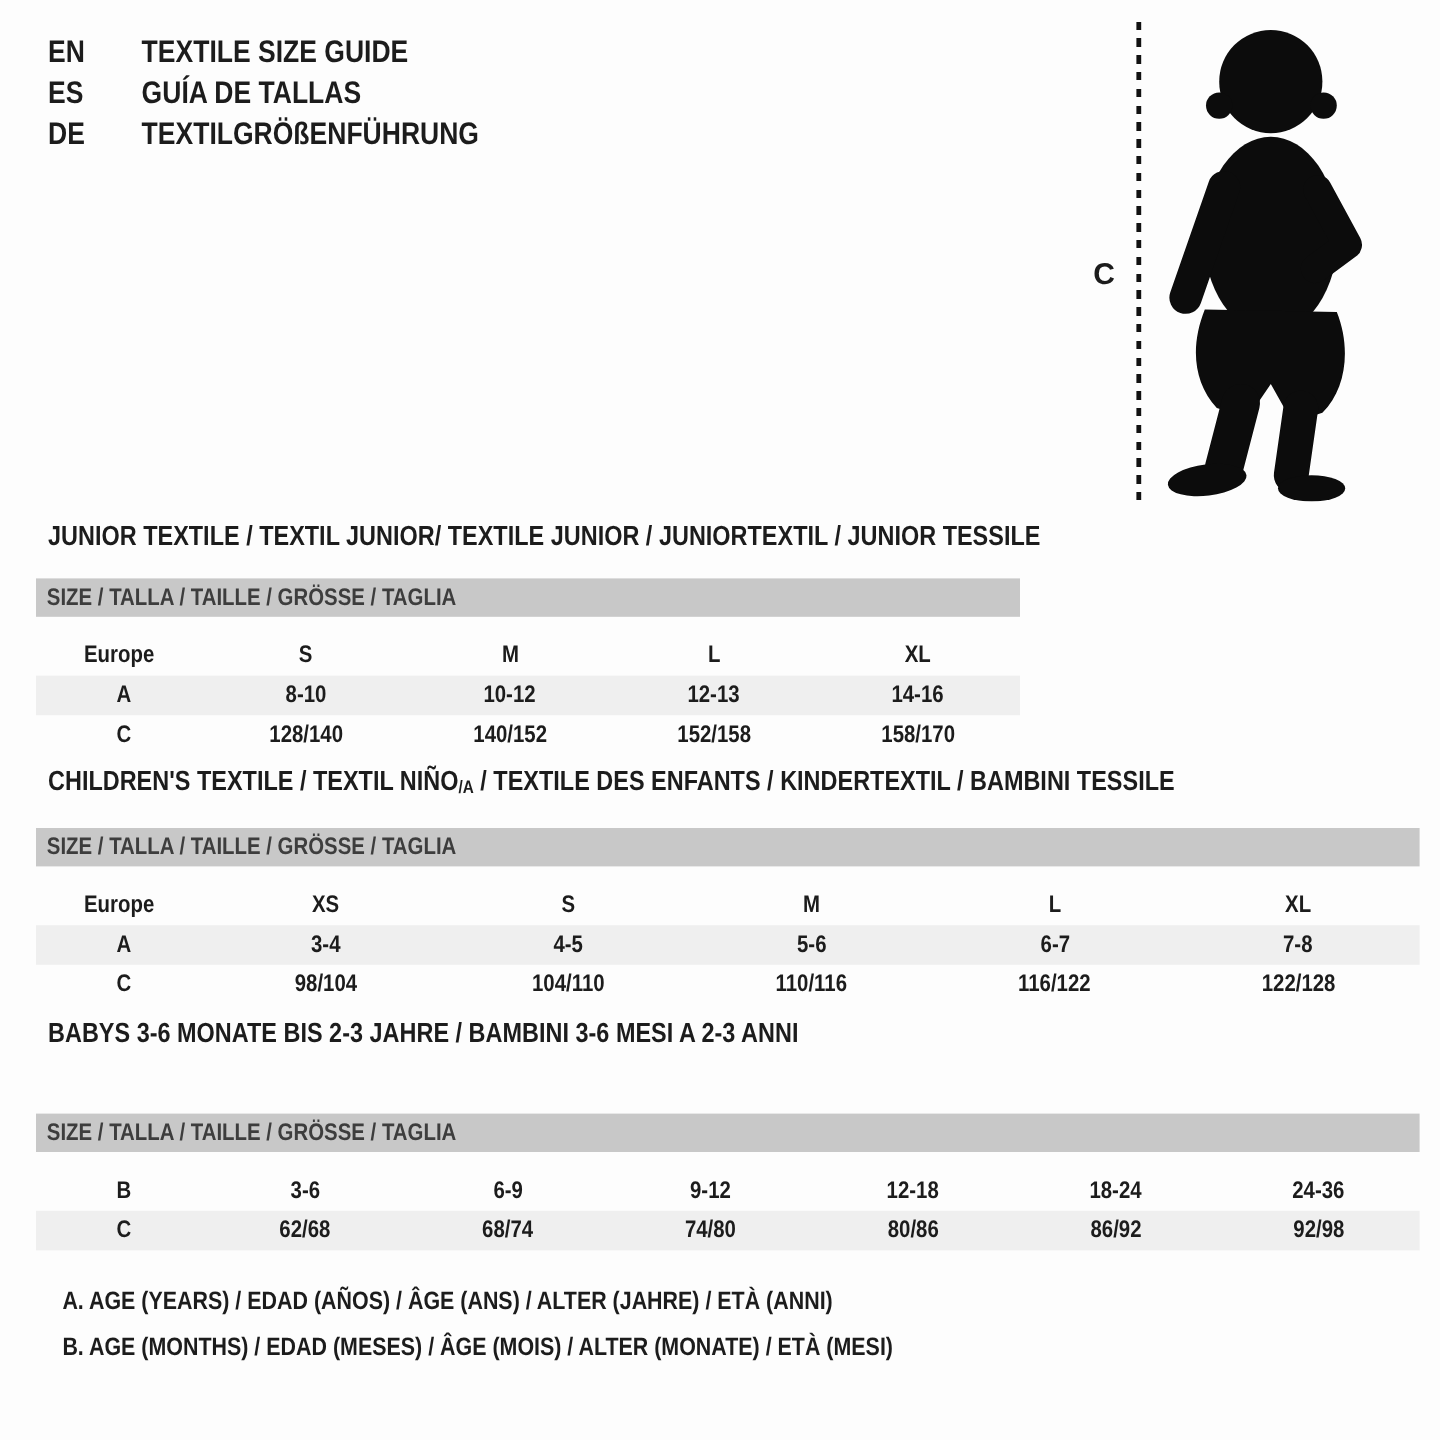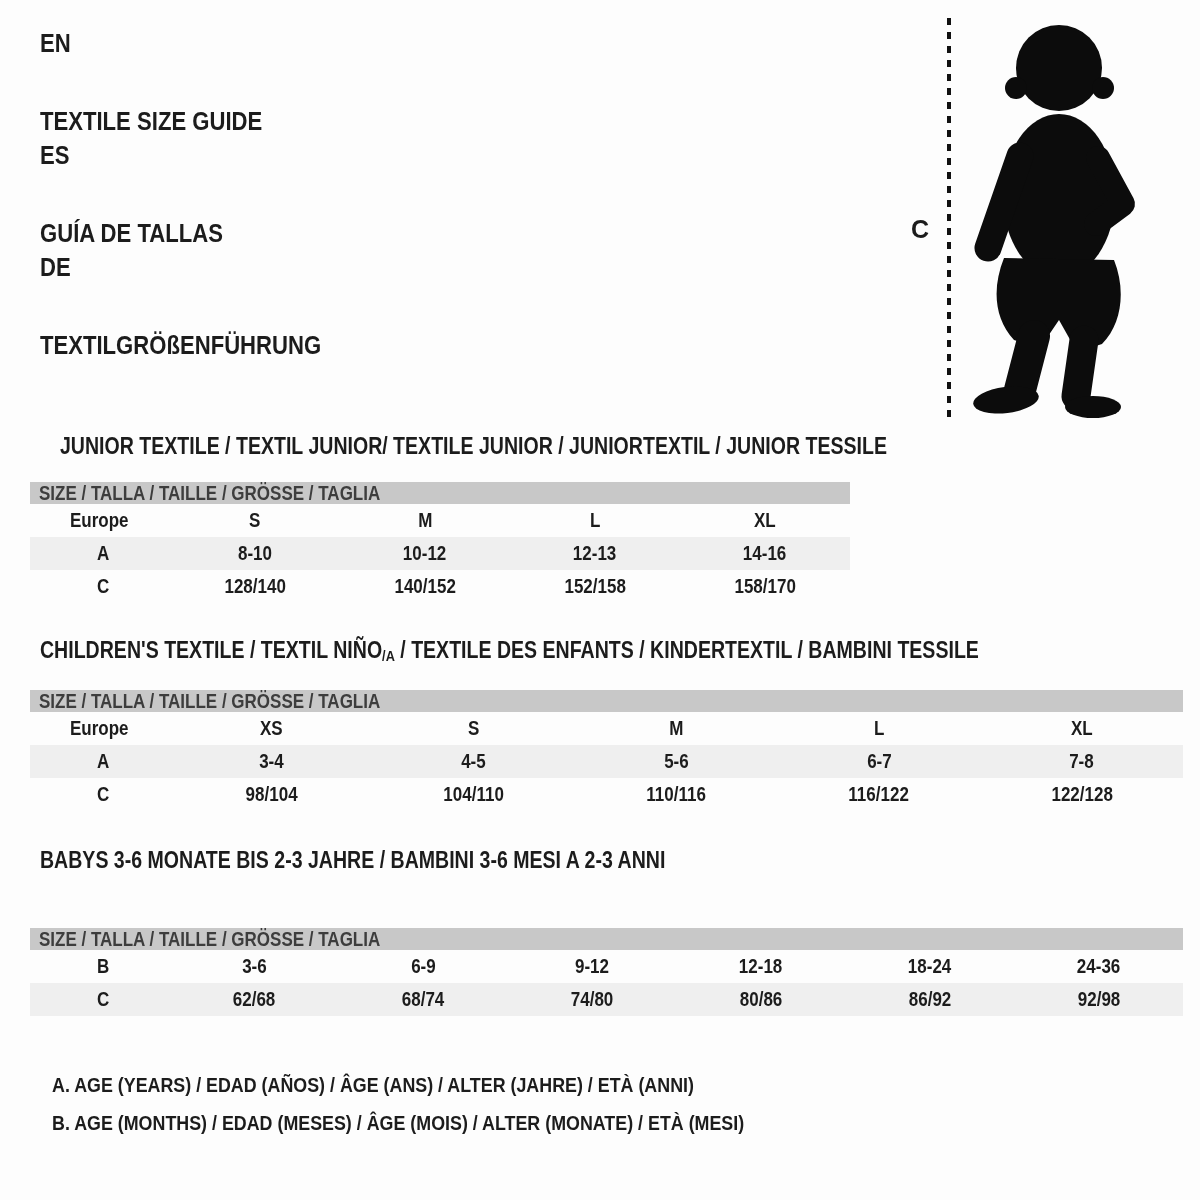--- a/index.html
+++ b/index.html
@@ -10,43 +10,43 @@
     font-weight:700;
   }
   
   .cond{display:inline-block;transform:scaleX(0.85);transform-origin:center;white-space:nowrap;}
   .cond-l{display:inline-block;transform:scaleX(0.85);transform-origin:left center;white-space:nowrap;}
 
   .abs{position:absolute;}
 
   
   .langs{left:40px;top:26px;}
-  .lang-row{display:flex;line-height:34px;font-size:26px;flex-direction:column;}
+  .lang-row{display:flex;line-height:34px;font-size:26px;}
   .lang-code{width:78px;flex:0 0 78px;}
 
   
   .measure-line{
     left:947px;top:18px;width:4px;height:400px;
     background:repeating-linear-gradient(to bottom,#111 0 7px,transparent 7px 14px);
   }
   .figure-label{left:911px;top:215px;font-size:25px;}
   .figure-svg{left:960px;top:16px;}
 
   
   .sec-title{font-size:23px;white-space:nowrap;}
   .sec-title .sub{font-size:15px;vertical-align:-3px;}
   .two-line{line-height:34px;}
 
   
   .tbl{position:absolute;}
   .t-junior{width:820px;}
   .t-wide{width:1153px;}
   .bar{
-    background:#c8c8c8;height:22px;display:flex;align-items:center;
-    padding-left:9px;box-sizing:border-box;margin-bottom:0;
+    background:#c8c8c8;height:32px;display:flex;align-items:center;
+    padding-left:9px;box-sizing:border-box;margin-bottom:16px;
     font-size:20px;color:#3d3d3d;
   }
   .row{display:grid;align-items:center;height:33px;font-size:20px;}
   .t-junior .row{grid-template-columns:140px repeat(4,1fr);}
   .t-children .row{grid-template-columns:140px repeat(5,1fr);}
   .t-babies .row{grid-template-columns:140px repeat(6,1fr);}
   .row .lbl{text-align:center;padding-left:9px;}
   .row .val{text-align:center;}
   .row.stripe{background:#efefef;}
 
@@ -84,21 +84,21 @@
   <ellipse class="ink" cx="99" cy="180" rx="56" ry="82"></ellipse>
   <path class="ink-st" d="M60,140 L28,232" stroke-width="27" stroke-linecap="round"></path>
   <path class="ink-st" d="M138,142 L163,188 L136,208" stroke-width="24" stroke-linecap="round" stroke-linejoin="round"></path>
   <path class="ink" d="M44,242 C32,272 34,302 54,324 L80,332 L99,304 L117,336 L142,328 C162,308 166,274 154,244 Z"></path>
   <path class="ink-st" d="M74,320 L60,374" stroke-width="32" stroke-linecap="round"></path>
   <path class="ink-st" d="M124,324 L116,380" stroke-width="29" stroke-linecap="round"></path>
   <ellipse class="ink" cx="46" cy="384" rx="33" ry="13" transform="rotate(-7 46 384)"></ellipse>
   <ellipse class="ink" cx="133" cy="391" rx="28" ry="11"></ellipse>
 </svg>
 
-<div class="abs sec-title" style="left:40px;top:433px;margin-left:20px;">
+<div class="abs sec-title" style="left:40px;top:433px;">
   <span class="cond-l">JUNIOR TEXTILE / TEXTIL JUNIOR/ TEXTILE JUNIOR / JUNIORTEXTIL / JUNIOR TESSILE</span>
 </div>
 <div class="tbl t-junior t-j" style="left:30px;top:482px;">
   <div class="bar">
     <span class="cond-l">SIZE / TALLA / TAILLE / GRÖSSE / TAGLIA</span>
   </div>
   <div class="row">
     <span class="lbl"><span class="cond-l">Europe</span></span>
     <span class="val"><span class="cond">S</span></span>
     <span class="val"><span class="cond">M</span></span>

